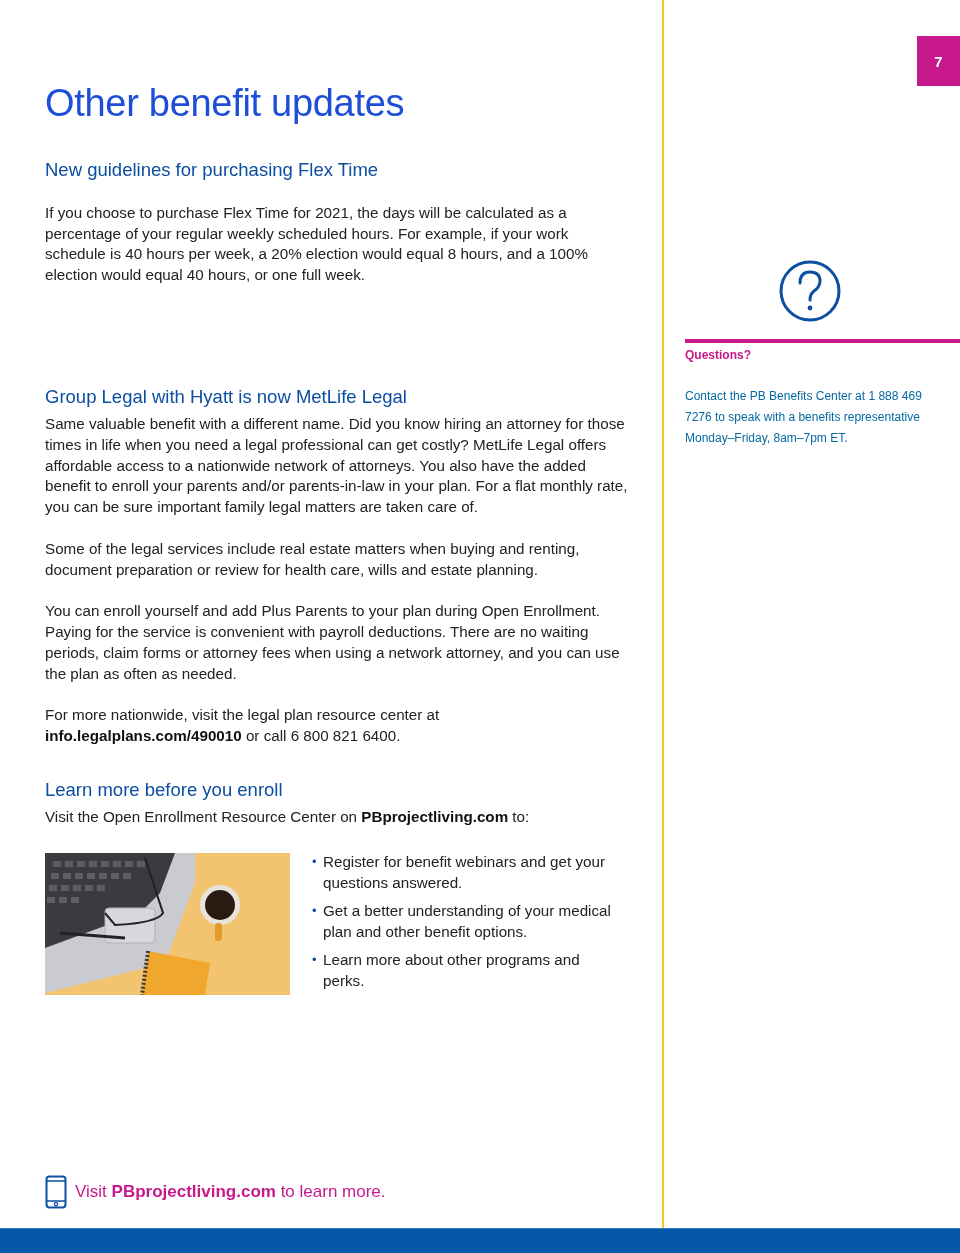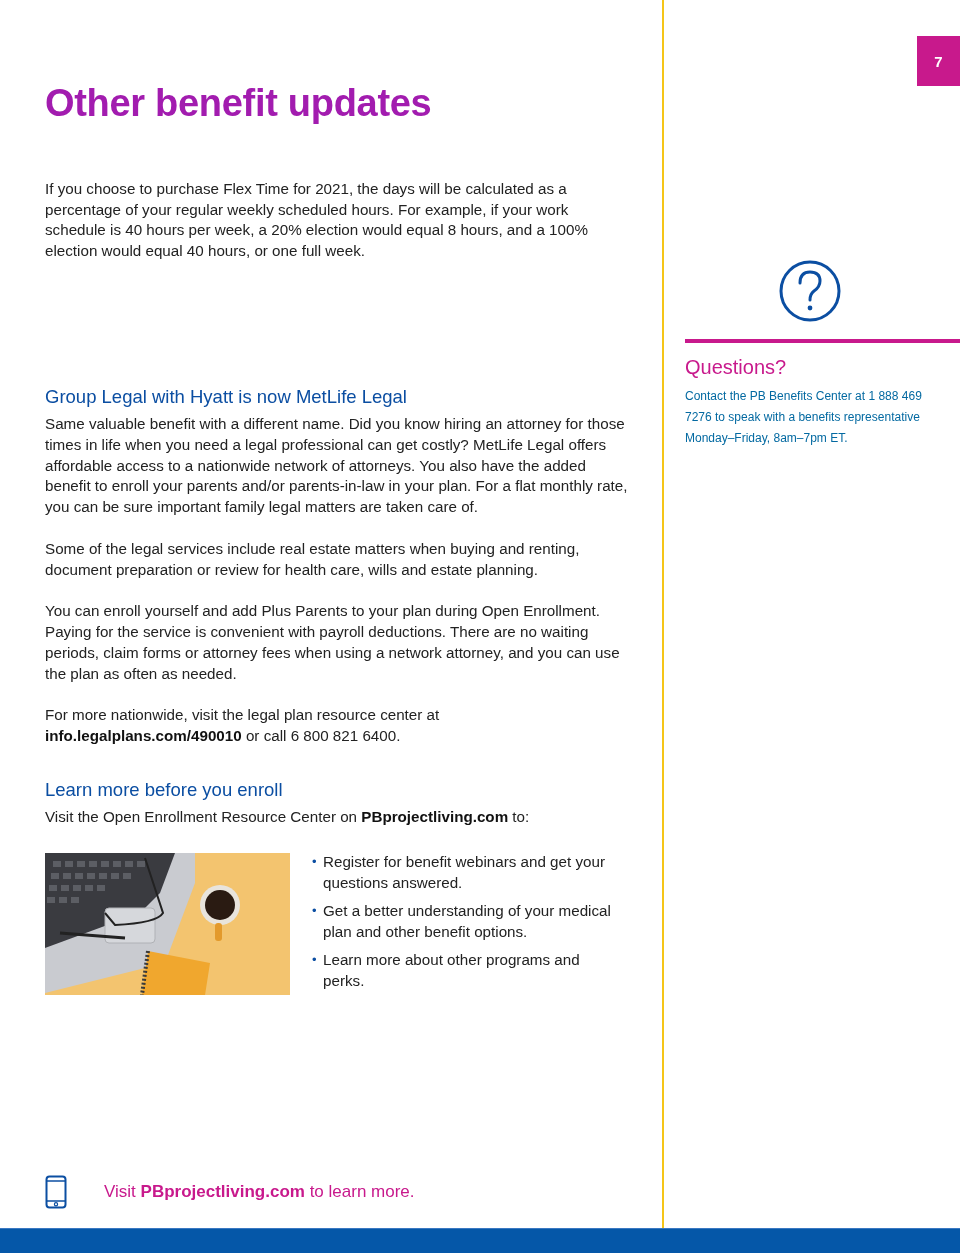--- a/index.html
+++ b/index.html
@@ -8,21 +8,21 @@
       background: #ffffff; font-family: "Liberation Sans", sans-serif; color: #1f1f1f;
     }
     .vline { position: absolute; left: 662px; top: 0; width: 2px; height: 1228px; background: #f5c518; }
     .page-num {
       position: absolute; left: 917px; top: 36px; width: 43px; height: 50px;
       background: #c8198c; color: #fff; font-weight: bold; font-size: 15px;
       display: flex; align-items: center; justify-content: center;
     }
     .main { position: absolute; left: 45px; top: 78px; width: 590px; }
     h1 {
-      margin: 0; font-weight: bold; font-size: 38px; color: #a21caf; letter-spacing: -0.3px;
+      margin: 0; font-weight: normal; font-size: 38px; color: #1d4ed8; letter-spacing: -0.3px;
       line-height: 50px;
     }
     h2 {
       margin: 0; font-weight: normal; font-size: 18.5px; color: #0b4ea2; line-height: 24px;
     }
     p {
       margin: 0; font-size: 15.2px; line-height: 20.8px; color: #222;
     }
     .sec1 { position: absolute; top: 80px; }
     .sec2 { position: absolute; top: 307px; }
@@ -37,40 +37,41 @@
     .bullets { position: absolute; left: 312px; top: 852px; width: 300px; margin: 0; padding: 0; list-style: none; }
     .bullets li {
       position: relative; padding-left: 11px; font-size: 15.2px; line-height: 20.8px; color: #222;
       margin-bottom: 7.5px;
     }
     .bullets li .dot {
       position: absolute; left: 0; top: 0; color: #0b4ea2; font-size: 13px;
     }
     .side-icon { position: absolute; left: 778px; top: 259px; width: 64px; height: 64px; }
     .side-rule { position: absolute; left: 685px; top: 339px; width: 275px; height: 4px; background: #c8198c; }
-    .side-title { position: absolute; left: 685px; top: 356px; font-size: 20px; font-weight: normal; color: #c8198c; }
+    .side-title { position: absolute; left: 685px; top: 348px; font-size: 12px; font-weight: bold; color: #c8198c; }
     .side-body {
       position: absolute; left: 685px; top: 386px; width: 260px; font-size: 12px; line-height: 21px; color: #0369a1;
     }
-    .footer-cta { position: absolute; left: 45px; top: 1175px; display: flex; align-items: center; gap: 29px; }
+    .footer-cta { position: absolute; left: 45px; top: 1175px; display: flex; align-items: center; }
     .footer-cta .phone { width: 22px; height: 34px; margin-right: 8px; }
     .footer-cta .cta { font-size: 17px; color: #c8198c; }
     .footer-cta .cta b { font-weight: bold; }
     .bottom-bar { position: absolute; left: 0; top: 1228px; width: 960px; height: 25px; background: #0557a8; border-top: 1px solid #3a78c2; }
   </style>
 </head>
 <body>
 
 <div class="vline"></div>
 <div class="page-num">7</div>
 
 <div class="main">
   <h1>Other benefit updates</h1>
 
   <div class="sec1">
+    <h2>New guidelines for purchasing Flex Time</h2>
     <div class="gap"></div>
     <p style="width:560px">If you choose to purchase Flex Time for 2021, the days will be calculated as a percentage of your regular weekly scheduled hours. For example, if your work schedule is 40 hours per week, a 20% election would equal 8 hours, and a 100% election would equal 40 hours, or one full week.</p>
   </div>
 
   <div class="sec2">
     <h2>Group Legal with Hyatt is now MetLife Legal</h2>
     <p class="mt6" style="width:585px">Same valuable benefit with a different name. Did you know hiring an attorney for those times in life when you need a legal professional can get costly? MetLife Legal offers affordable access to a nationwide network of attorneys. You also have the added benefit to enroll your parents and/or parents-in-law in your plan. For a flat monthly rate, you can be sure important family legal matters are taken care of.</p>
     <div class="gap"></div>
     <p style="width:585px">Some of the legal services include real estate matters when buying and renting, document preparation or review for health care, wills and estate planning.</p>
     <div class="gap"></div>

